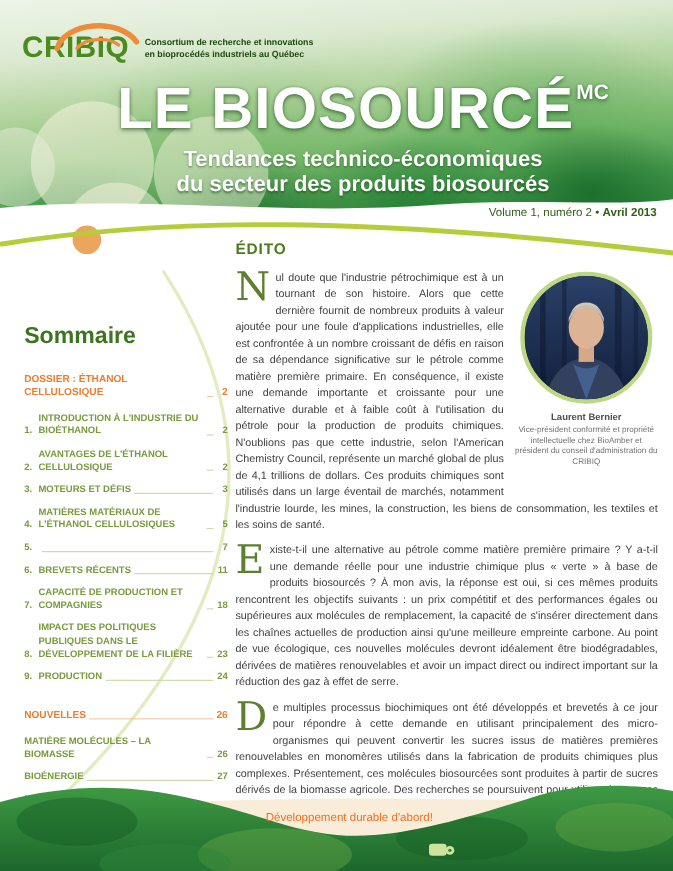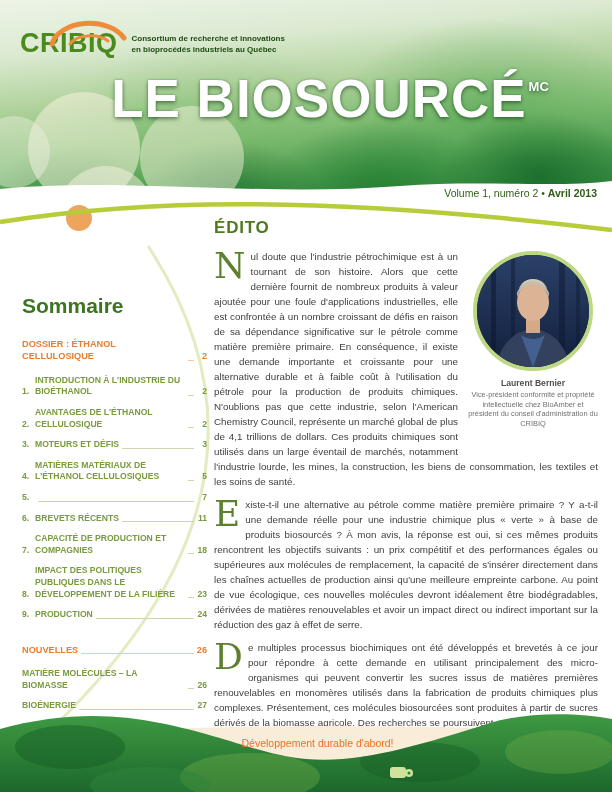--- a/index.html
+++ b/index.html
@@ -29,21 +29,21 @@
   .logo{position:absolute;left:20px;top:16px;display:flex;align-items:flex-start;}
   .logo-text-wrap{position:relative;padding-top:14px;}
   .logo-arc{position:absolute;left:28px;top:-4px;width:84px;height:36px;}
   .logo-text{font-size:27px;font-weight:700;color:#4b8a1d;letter-spacing:.5px;line-height:1;}
   .logo-tagline{margin-left:14px;padding-top:18px;font-size:8px;font-weight:700;
                 color:#1e4b10;line-height:1.35;}
 
   .title-block{position:absolute;left:60px;top:72px;width:540px;text-align:center;color:#ffffff;}
   .nl-title{font-size:53px;font-weight:700;letter-spacing:1px;line-height:1;
             text-shadow:0 2px 4px rgba(15,60,15,.55),0 0 2px rgba(15,60,15,.35);}
-  .nl-tm{font-size:13px;font-weight:700;vertical-align:26px;letter-spacing:0;margin-left:2px;}
+  .nl-tm{font-size:19px;font-weight:700;vertical-align:26px;letter-spacing:0;margin-left:2px;}
   .nl-subtitle{margin-top:9px;font-size:20px;font-weight:700;line-height:1.16;
                text-shadow:0 1px 2px rgba(30,80,25,.65);}
 
   .volume-line{position:absolute;right:15px;top:187px;z-index:3;font-size:10.5px;color:#2f5e17;}
   .volume-line .bold{font-weight:700;}
 
   .swoosh{position:absolute;left:0;top:196px;width:612px;height:58px;z-index:2;pointer-events:none;}
   .orange-dot{position:absolute;left:66px;top:205px;width:26px;height:26px;border-radius:50%;
               background:#eda45c;z-index:1;}
 
@@ -57,21 +57,21 @@
   .toc-label{color:#7a9a3e;}
   .lead{flex:1 1 auto;min-width:6px;border-bottom:1px solid #ccd8a9;margin:0 3px 2px 3px;}
   .toc-page{flex:0 0 auto;color:#7a9a3e;text-align:right;min-width:10px;}
   .toc-row.orange .toc-label,.toc-row.orange .toc-page{color:#e87e2e;}
   .toc-row.orange .lead{border-bottom-color:#f4c79c;}
   .toc-row.orange{font-size:9.2px;margin-bottom:12px;}
   .toc-gap{height:14px;}
 
   
   .main{position:absolute;left:214px;top:218px;width:384px;z-index:2;}
-  .edito{font-size:17px;font-weight:700;letter-spacing:.8px;color:#4c7a1e;margin:0 0 11px 0;}
+  .edito{font-size:14px;font-weight:700;letter-spacing:.8px;color:#4c7a1e;margin:0 0 11px 0;}
   .figure{float:right;width:130px;margin:2px 0 20px 10px;text-align:center;}
   .portrait{width:112px;height:112px;margin:0 auto;border:4px solid #bcd882;border-radius:50%;
             overflow:hidden;background:#1b2a4a;}
   .portrait svg{display:block;}
   .cap-name{margin-top:7px;font-size:8.6px;font-weight:700;color:#4f4f51;}
   .cap-role{margin-top:2px;font-size:7.4px;color:#6f7072;line-height:1.3;}
   .main p{margin:0 0 8px 0;font-size:9.8px;line-height:15px;text-align:justify;color:#414042;}
   .dropcap{float:left;font-family:"DejaVu Serif",serif;font-size:36px;line-height:28px;
            color:#5d8030;margin:3px 5px 0 0;}
 
@@ -105,20 +105,24 @@
         <div class="logo-text">CRIBIQ</div>
       </div>
       <div class="logo-tagline">
         <div>Consortium de recherche et innovations</div>
         <div>en bioprocédés industriels au Québec</div>
       </div>
     </div>
 
     <div class="title-block">
       <div class="nl-title"><span>LE BIOSOURCÉ</span><span class="nl-tm">MC</span></div>
+      <div class="nl-subtitle">
+        <div>Tendances technico-économiques</div>
+        <div>du secteur des produits biosourcés</div>
+      </div>
     </div>
 
     <svg class="header-wave" viewBox="0 0 612 28" preserveAspectRatio="none">
       <path d="M0,28 L0,16 C120,4 260,24 400,13 C480,7 560,15 612,8 L612,28 Z" fill="#ffffff"></path>
     </svg>
   </div>
 
   <div class="orange-dot"></div>
   <svg class="swoosh" viewBox="0 0 612 58">
     <path d="M0,26 C150,2 330,0 612,34" fill="none" stroke="#b7cc3b" stroke-width="4.5"></path>

